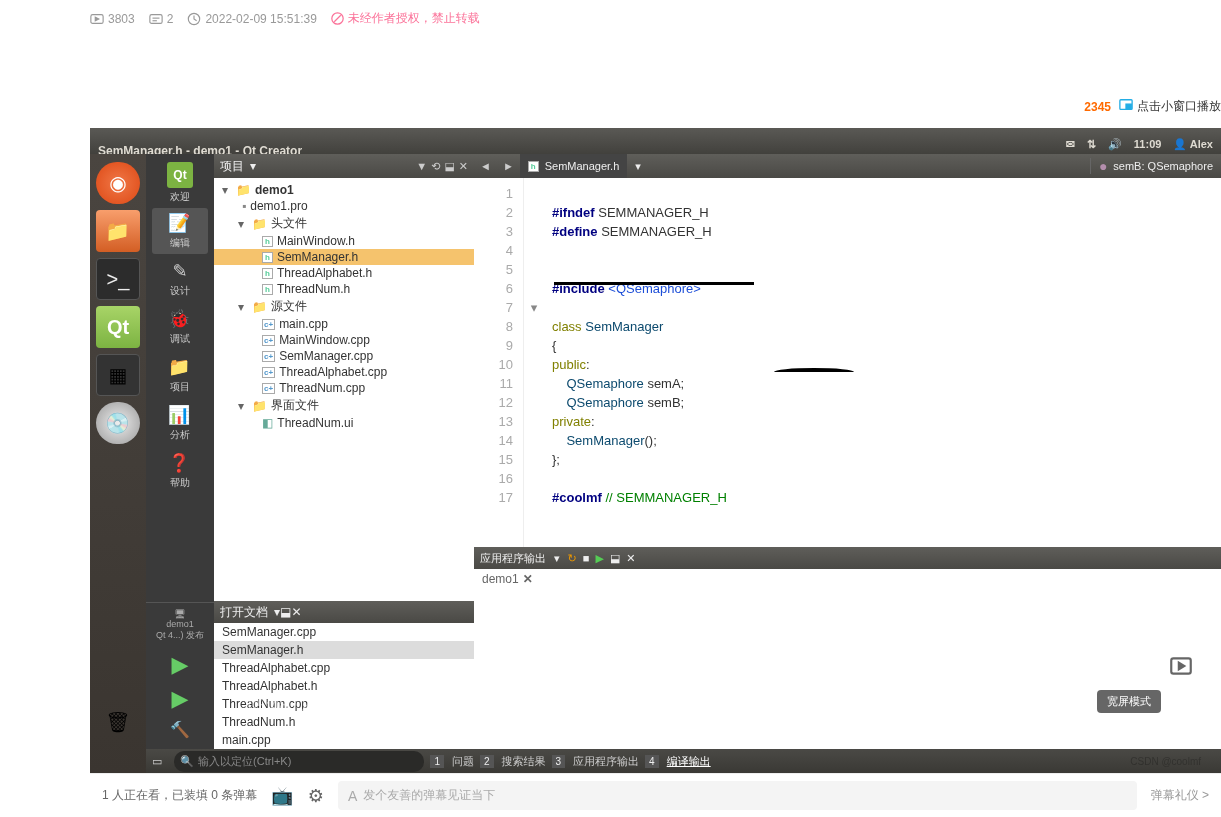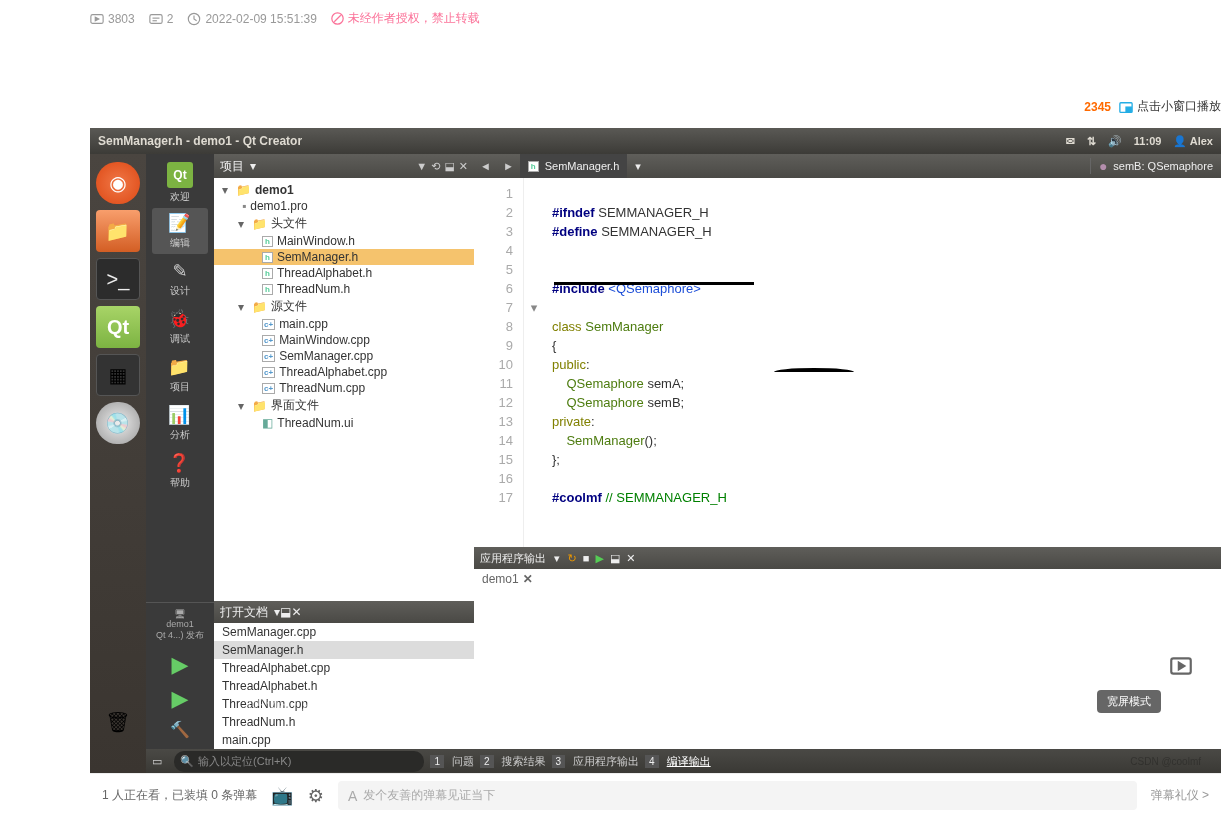--- a/index.html
+++ b/index.html
@@ -6,26 +6,26 @@
 body { background:#fff; width:1221px; height:817px; overflow:hidden; position:relative; }
 
 .page-header { padding:10px 90px 0; }
 .page-title { font-size:20px; font-weight:500; color:#222; padding:20px 0 12px; }
 .page-meta { display:flex; align-items:center; gap:14px; color:#999; font-size:12px; padding-bottom:8px; }
 .meta-item { display:flex; align-items:center; gap:4px; }
 .meta-icon { width:14px; height:14px; stroke:#999; fill:none; stroke-width:1.3; }
 .repost { color:#fb7299; display:flex; align-items:center; gap:4px; }
 .top-right { position:absolute; top:98px; right:0; display:flex; align-items:center; gap:8px; font-size:12px; }
 .logo2345 { font-weight:bold; color:#ff6a00; }
-.pip-btn { display:flex; align-items:flex-end; gap:4px; color:#333; }
+.pip-btn { display:flex; align-items:flex-start; gap:4px; color:#333; }
 
 .video-area { position:absolute; left:90px; top:128px; width:1131px; height:645px; background:#3c3b37; }
 
 
-.window-titlebar { height:26px; background:linear-gradient(#5a5955,#3c3b37); color:#dfdbd2; font-size:12px; display:flex; padding:6px 8px; font-weight:bold; }
+.window-titlebar { height:26px; background:linear-gradient(#5a5955,#3c3b37); color:#dfdbd2; font-size:12px; display:flex; padding:16px 8px; font-weight:bold; }
 .menu-bar-right { margin-left:auto; display:flex; align-items:center; gap:12px; font-size:11px; }
 
 
 .launcher { position:absolute; left:0; top:26px; width:56px; bottom:0; background:linear-gradient(#4a4540,#3a3530); display:flex; flex-direction:column; align-items:center; padding-top:8px; gap:6px; }
 .launch-icon { width:44px; height:42px; border-radius:4px; display:flex; align-items:center; justify-content:center; font-size:20px; }
 .li-ubuntu { background:radial-gradient(#f07746,#dd4814); color:#fff; border-radius:22px; }
 .li-files { background:linear-gradient(#f89e6c,#d35e24); }
 .li-term { background:#2c2c2c; color:#eee; border:1px solid #555; }
 .li-qt { background:linear-gradient(#a8d467,#7cb342); color:#fff; font-weight:bold; }
 .li-dash { background:#333; border:1px solid #555; }
@@ -72,21 +72,21 @@
 .breadcrumb-tab { flex:1; padding:0 8px; }
 .symbol-tab { padding:0 8px; border-left:1px solid #666; display:flex; align-items:center; gap:6px; }
 .symbol-dot { color:#b48ead; font-size:14px; }
 
 .code-editor { flex:1; background:#fff; display:flex; font-family:"DejaVu Sans Mono",monospace; font-size:13px; position:relative; overflow:hidden; }
 .gutter { width:50px; background:#fff; color:#aaa; text-align:right; padding:6px 10px 0 0; line-height:19px; border-right:1px solid #eee; white-space:pre; }
 .fold-col { width:20px; padding-top:6px; line-height:19px; color:#888; text-align:center; white-space:pre; }
 .code { padding:6px 0 0 8px; line-height:19px; white-space:pre; color:#333; }
 .kw-pp { color:#000080;font-weight:bold; }
 .kw { color:#808000; }
-.type { color:#4d7c0f; }
+.type { color:#0c4a6e; }
 .inc { color:#1d4ed8; }
 .comment { color:#008000; }
 .ann-underline { position:absolute; border-bottom:3px solid #000; }
 .ann-wave { position:absolute; border-top:4px solid #000; border-radius:50%/4px; }
 
 
 .out-header { height:22px; background:linear-gradient(#5f5e5a,#4a4945); display:flex; align-items:center; color:#eee; font-size:11px; padding:0 6px; gap:8px; }
 .out-tools { display:flex; gap:6px; align-items:center; }
 .out-tools .play { color:#5c5; }
 .out-body { flex:0 0 180px; background:#fff; font-size:12px; color:#666; }

